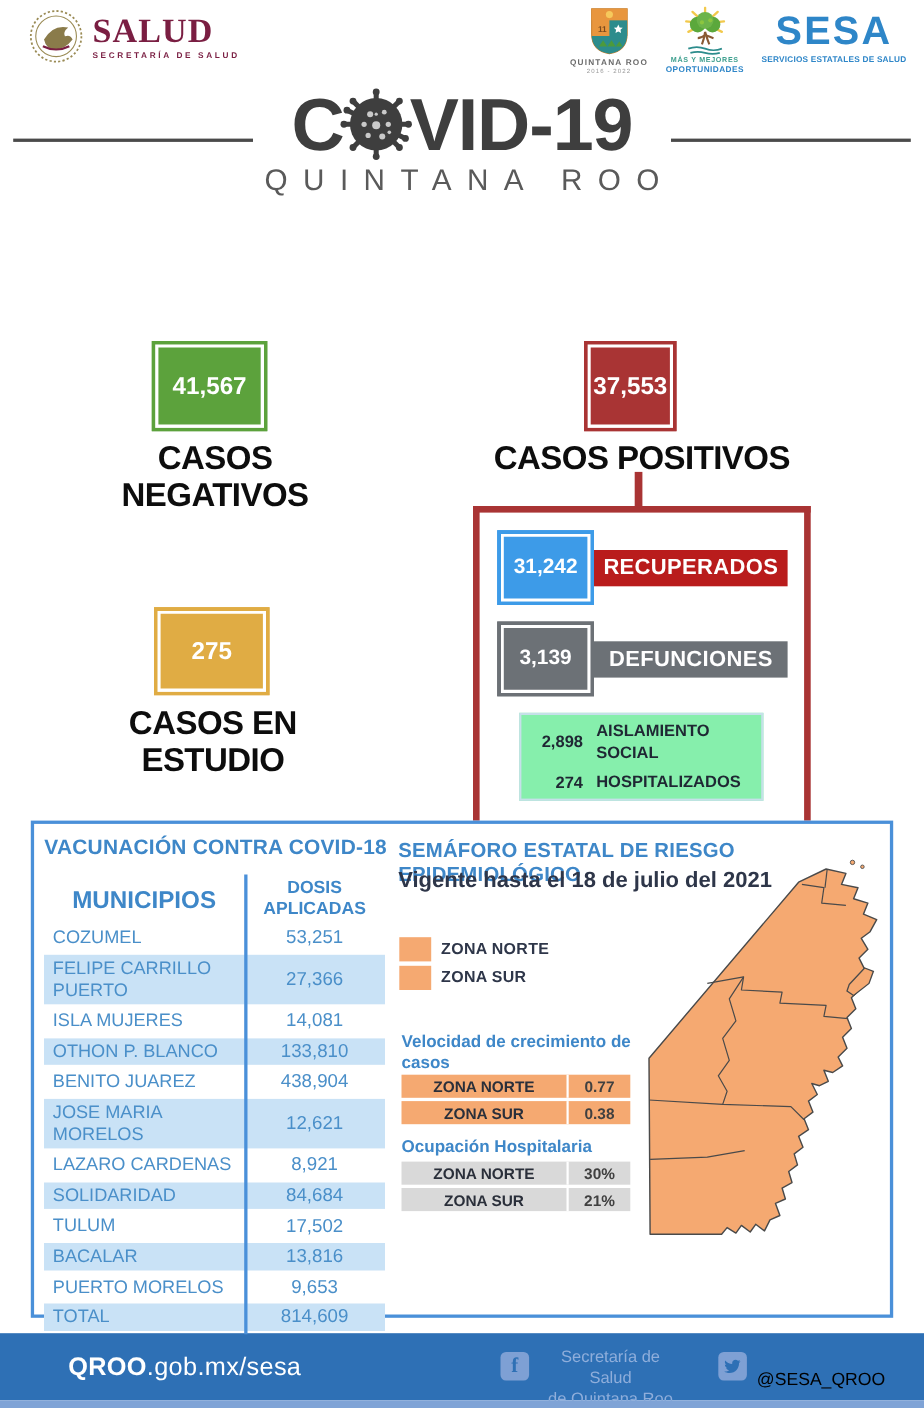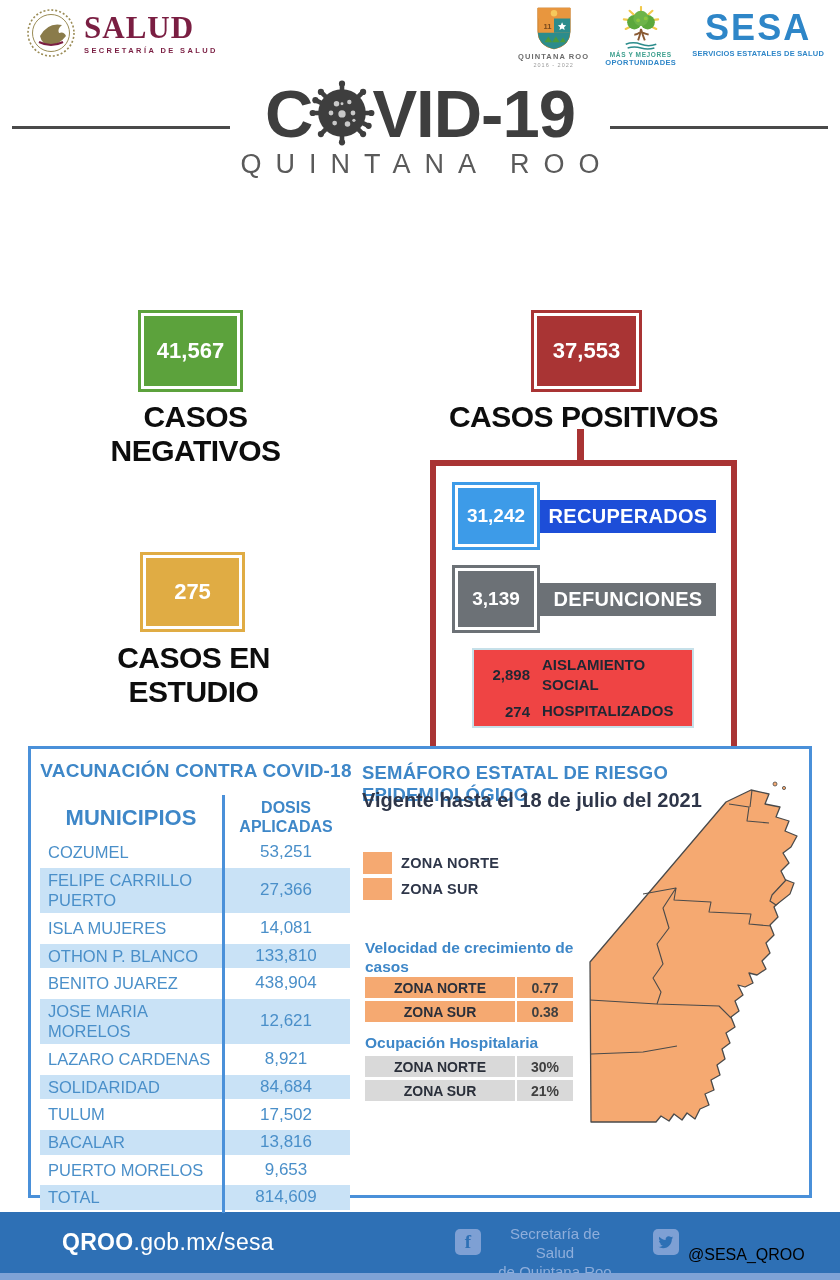--- a/index.html
+++ b/index.html
@@ -31,37 +31,37 @@
 
   
   .banner{position:absolute;left:0;top:190px;width:840px;height:88px;background:#3BA2C6;color:#fff;text-align:center;}
   .banner .bt{font-size:34px;font-weight:400;margin-top:13px;letter-spacing:.5px;}
   .banner .bd{font-size:21px;margin-top:5px;}
 
   
   .statbox{position:absolute;display:flex;align-items:center;justify-content:center;
            color:#fff;font-weight:700;box-sizing:border-box;}
   .statbox.green{left:138px;top:310px;width:105px;height:82px;background:#5CA23C;border:3px solid #5CA23C;box-shadow:inset 0 0 0 3px #fff;font-size:22px;}
-  .statbox.red{left:531px;top:310px;width:111px;height:82px;background:#A93434;border:3px solid #A93434;box-shadow:inset 0 0 0 3px #fff;font-size:22px;}
+  .statbox.red{left:531px;top:310px;width:84px;height:82px;background:#A93434;border:3px solid #A93434;box-shadow:inset 0 0 0 3px #fff;font-size:22px;}
   .statbox.yellow{left:140px;top:552px;width:105px;height:80px;background:#E0AC44;border:3px solid #E0AC44;box-shadow:inset 0 0 0 3px #fff;font-size:22px;}
   .statbox.blue{left:452px;top:482px;width:88px;height:68px;background:#3D9BE8;border:3px solid #3D9BE8;box-shadow:inset 0 0 0 3px #fff;font-size:19px;}
   .statbox.gray{left:452px;top:565px;width:88px;height:68px;background:#6C7176;border:3px solid #6C7176;box-shadow:inset 0 0 0 3px #fff;font-size:19px;}
   .statlabel{position:absolute;font-weight:700;font-size:30px;color:#0D0D0D;letter-spacing:-.5px;text-align:center;}
   .lbl-neg{left:58px;top:400px;width:275px;}
   .lbl-pos{left:446px;top:400px;width:275px;}
   .lbl-est{left:56px;top:641px;width:275px;}
 
   .connector{position:absolute;left:577px;top:429px;width:7px;height:33px;background:#A93434;}
   .red-frame{position:absolute;left:430px;top:460px;width:307px;height:288px;border:6px solid #A93434;border-bottom:none;box-sizing:border-box;}
 
   .ribbon{position:absolute;color:#fff;font-weight:700;font-size:20px;display:flex;align-items:center;justify-content:center;letter-spacing:.3px;}
-  .ribbon.blue{left:540px;top:500px;width:176px;height:33px;background:#1d4ed8;}
+  .ribbon.blue{left:540px;top:500px;width:176px;height:33px;background:#b91c1c;}
   .ribbon.gray{left:540px;top:583px;width:176px;height:33px;background:#6C7176;}
 
-  .aisl{position:absolute;left:472px;top:648px;width:222px;height:80px;background:#ef4444;border:2px solid #C6E0E9;
+  .aisl{position:absolute;left:472px;top:648px;width:222px;height:80px;background:#86efac;border:2px solid #C6E0E9;
         box-sizing:border-box;display:flex;flex-direction:column;justify-content:center;gap:7px;padding:6px 10px;}
   .aisl .row{display:flex;align-items:center;gap:12px;}
   .aisl .v{width:46px;text-align:right;font-weight:700;font-size:15px;color:#1F2733;}
   .aisl .l{font-weight:700;font-size:15px;color:#1F2733;line-height:1.3;width:130px;}
 
   
   .panel{position:absolute;left:28px;top:746px;width:784px;height:452px;border:3px solid #4A90D9;background:#fff;box-sizing:border-box;}
   .vac-title{position:absolute;left:40px;top:760px;width:312px;text-align:center;font-size:19px;font-weight:700;color:#3E87C8;letter-spacing:.2px;}
   .vtable{position:absolute;left:40px;top:795px;width:310px;}
   .vtable .divider{position:absolute;left:182px;top:0;bottom:0;width:3px;background:#4A90D9;z-index:3;}

